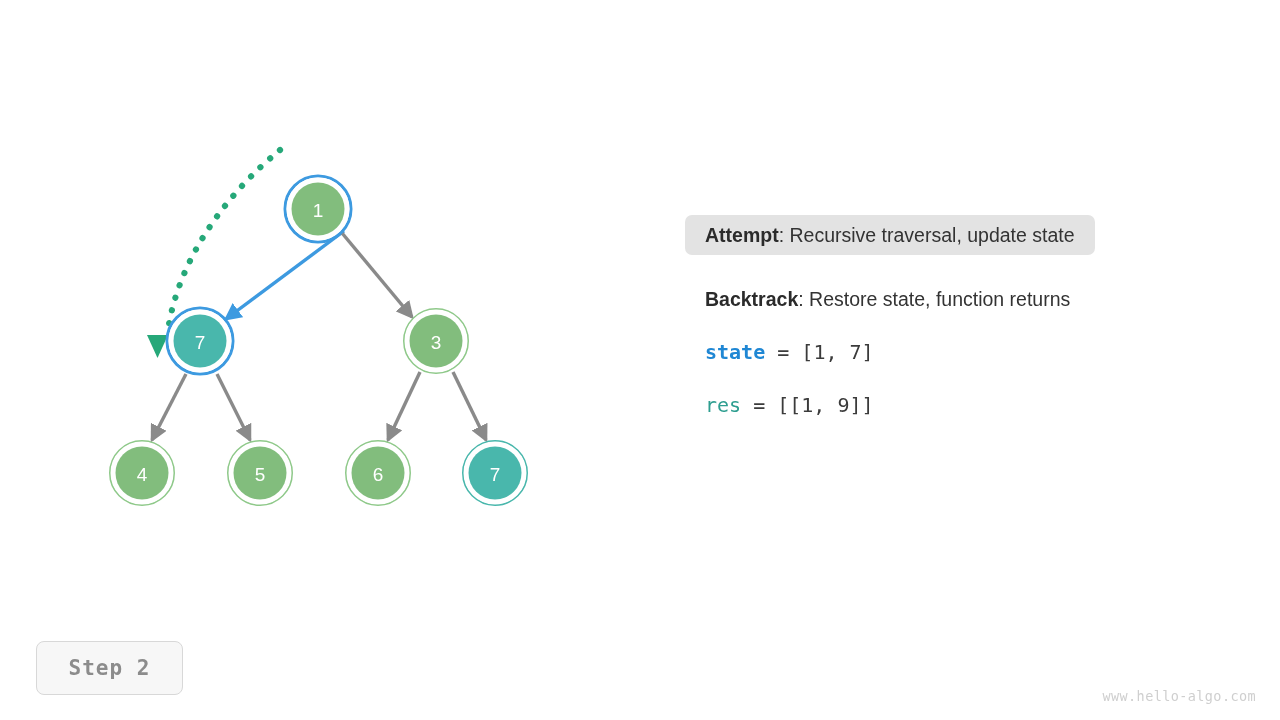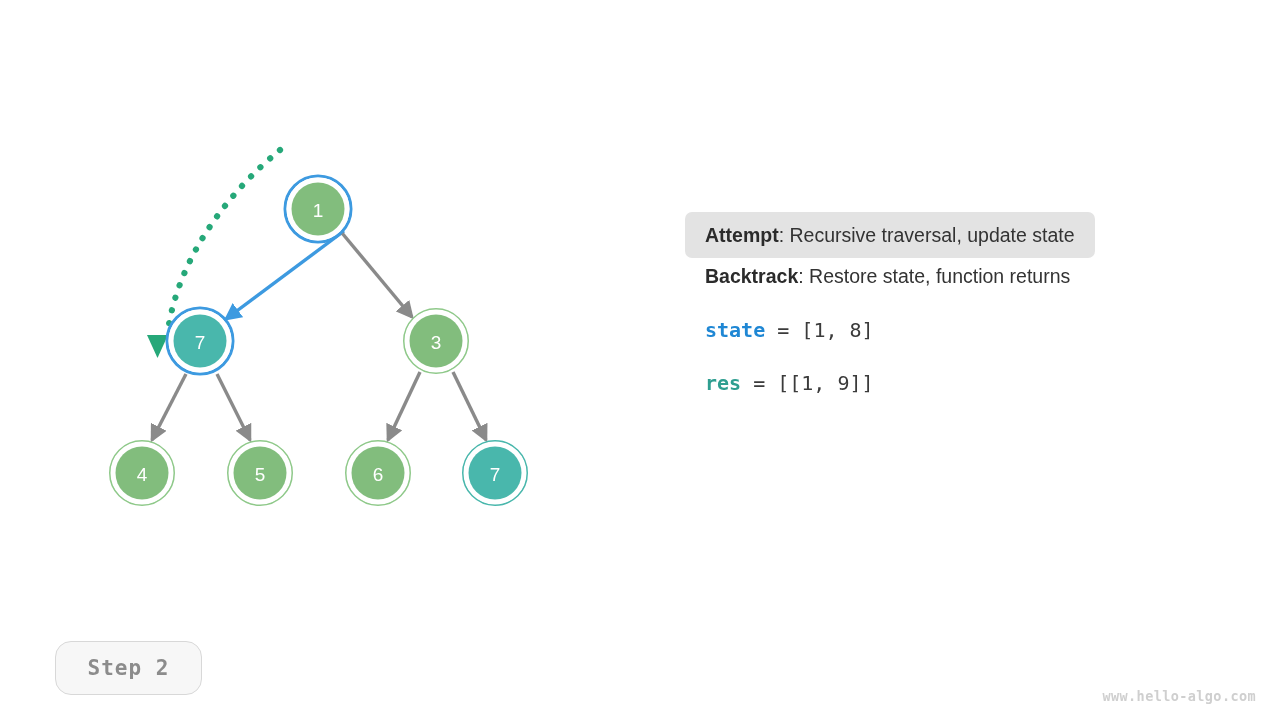--- a/index.html
+++ b/index.html
@@ -46,27 +46,27 @@
     align-items: center;
     height: 46px;
     margin-bottom: 7px;
   }
   .hl {
     background: #e3e3e3;
     border-radius: 7px;
     padding: 0 20px;
     display: inline-flex;
     align-items: center;
-    height: 46px;
+    height: 40px;
     box-sizing: border-box;
   }
   .plain {
     padding: 0 20px;
     display: inline-flex;
-    align-items: flex-start;
+    align-items: flex-end;
     height: 46px;
     box-sizing: border-box;
   }
   .txt {
     font-family: "Liberation Sans", sans-serif;
     font-size: 19.5px;
     color: #333333;
     white-space: pre;
   }
   .txt b {
@@ -82,58 +82,56 @@
   .kw-path {
     font-family: "DejaVu Sans Mono", monospace;
     font-size: 20px;
     font-weight: bold;
     color: #1f87d4;
     white-space: pre;
   }
   .kw-res {
     font-family: "DejaVu Sans Mono", monospace;
     font-size: 20px;
-    font-weight: bold;
+    font-weight: normal;
     color: #2e9e90;
     white-space: pre;
   }
 
   
   #step-badge {
     position: absolute;
     left: 36px;
     top: 641px;
     width: 145px;
     height: 52px;
     border: 1.4px solid #d8d8d8;
-    border-radius: 16px;
+    border-radius: 8px;
     background: #f7f7f7;
     display: flex;
     align-items: center;
     justify-content: center;
-    margin-left: 19px;
   }
   #step-badge .step-text {
     font-family: "DejaVu Sans Mono", monospace;
     font-size: 21px;
     font-weight: bold;
     color: #8c8c8c;
     letter-spacing: 1px;
   }
 
   
   #watermark {
     position: absolute;
     right: 24px;
     bottom: 16px;
     font-family: "DejaVu Sans Mono", monospace;
     font-size: 13.5px;
     color: #cfcfcf;
     letter-spacing: 0.4px;
-    font-weight: bold;
   }
 </style>
 </head>
 <body>
 
 <div id="canvas">
 
   <svg id="tree-svg" viewBox="0 0 640 560">
     <defs>
       <marker id="arrow-gray" viewBox="0 0 10 10" refX="8.4" refY="5" markerWidth="5.2" markerHeight="5.2" orient="auto-start-reverse">
@@ -221,21 +219,21 @@
 
     <div class="line-row">
       <span class="plain">
         <span class="txt"><b>Backtrack</b><span>: Restore state, function returns</span></span>
       </span>
     </div>
 
     <div class="line-row">
       <span class="plain">
         <span class="kw-path">state</span>
-          <span class="code"> = [1, 8]</span>
+          <span class="code"> = [1, 7]</span>
       </span>
     </div>
 
 
     <div class="line-row">
       <span class="plain">
         <span class="kw-res">res</span>
           <span class="code"> = [[1, 9]]</span>
       </span>
     </div>

